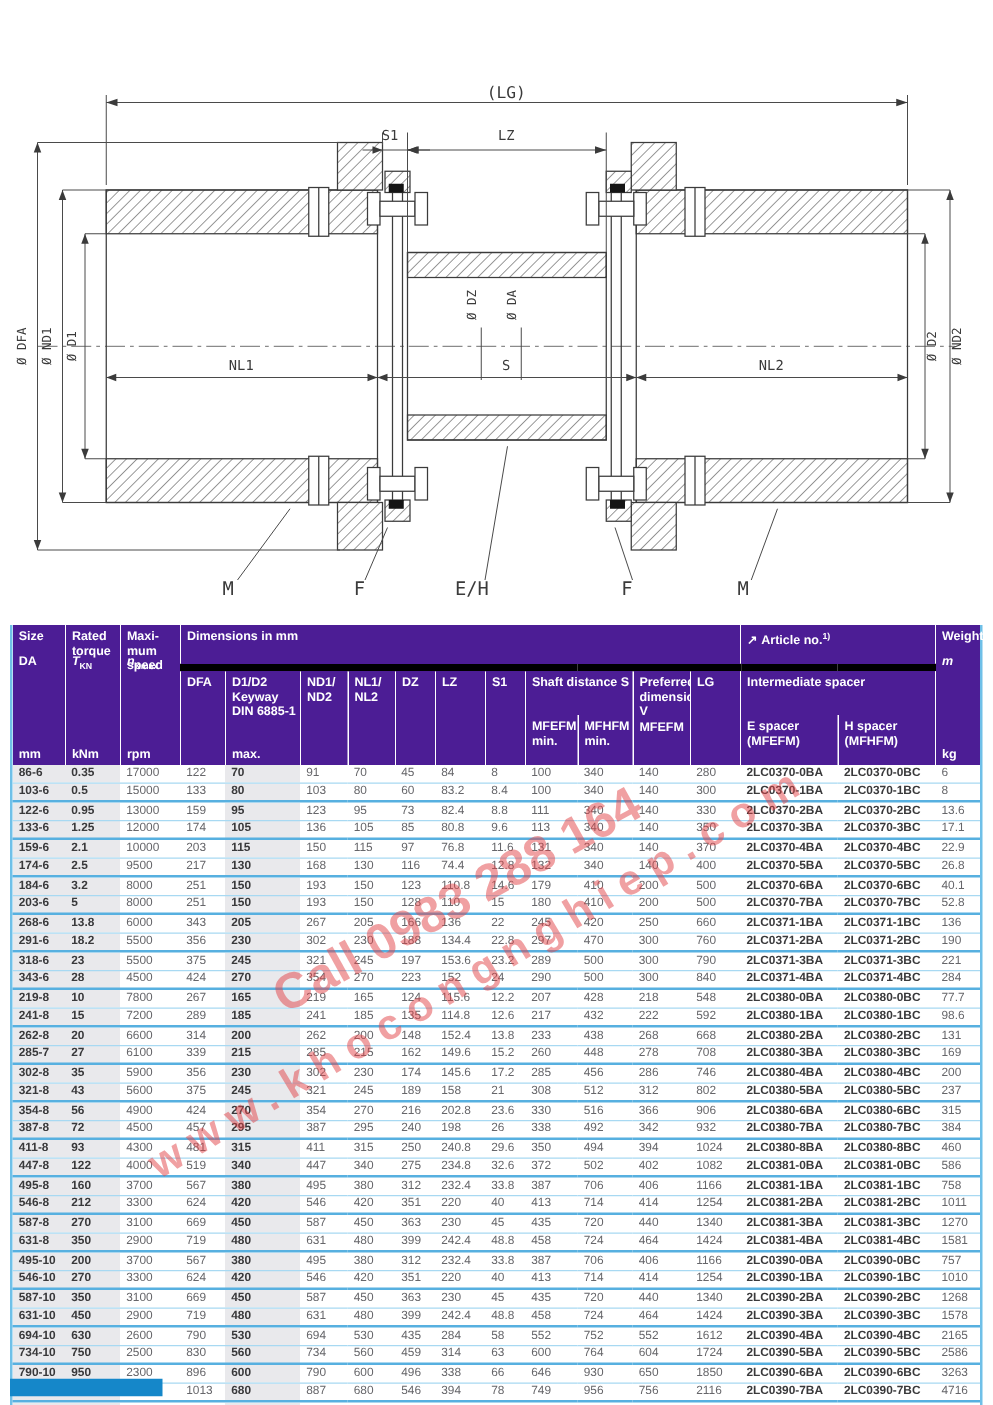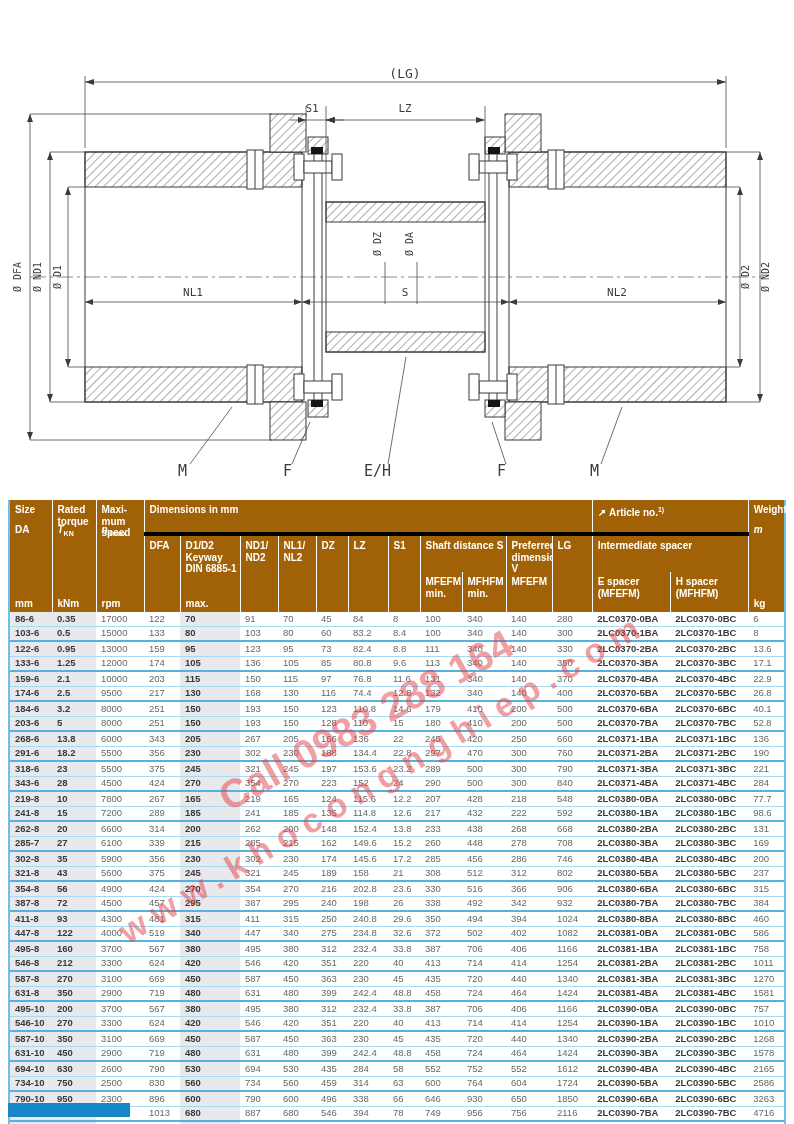--- a/index.html
+++ b/index.html
@@ -17,28 +17,28 @@
   .drawing { position:absolute; top:52px; left:0; }
   .drawing text { font-family:"DejaVu Sans Mono","Liberation Mono",monospace; fill:#3b3b3b; }
 
   
   .tbl-wrap {
     position:absolute; top:500px; left:8px; width:778px;
     border-left:2px solid #6fc0e8; border-right:2px solid #6fc0e8; border-bottom:2px solid #6fc0e8;
   }
   table { width:774px; table-layout:fixed; border-collapse:collapse; }
   thead th {
-    background:#a16207; color:#fff; font-size:10px; font-weight:bold;
+    background:#4c1d95; color:#fff; font-size:10px; font-weight:bold;
     text-align:left; vertical-align:top; position:relative;
     padding:4px 2px 3px 5px; line-height:11.5px;
   }
   thead th span { white-space:pre-line; display:block; }
   thead tr th + th { border-left:1px solid rgba(255,255,255,.85); }
   thead tr.r2 th:first-child, thead tr.r3 th:first-child { border-left:1px solid rgba(255,255,255,.85); }
-  th.banner { border-bottom:4px solid #000000; height:34px; }
+  th.banner { border-bottom:6px solid #000000; height:34px; }
   th.stack1 { height:112px; }
   th.stack2 { height:78px; }
   th.stack3 { height:40px; }
   .sym  { position:absolute; top:24px; left:5px; font-weight:bold; }
   .sym i { font-style:italic; }
   sub { font-size:7px; }
   sup { font-size:7px; vertical-align:super; }
   .unit { position:absolute; bottom:3px; left:5px; }
   .vsub { position:absolute; top:40px; left:5px; }
   .ne-arrow { display:inline-block; margin-right:3px; }

